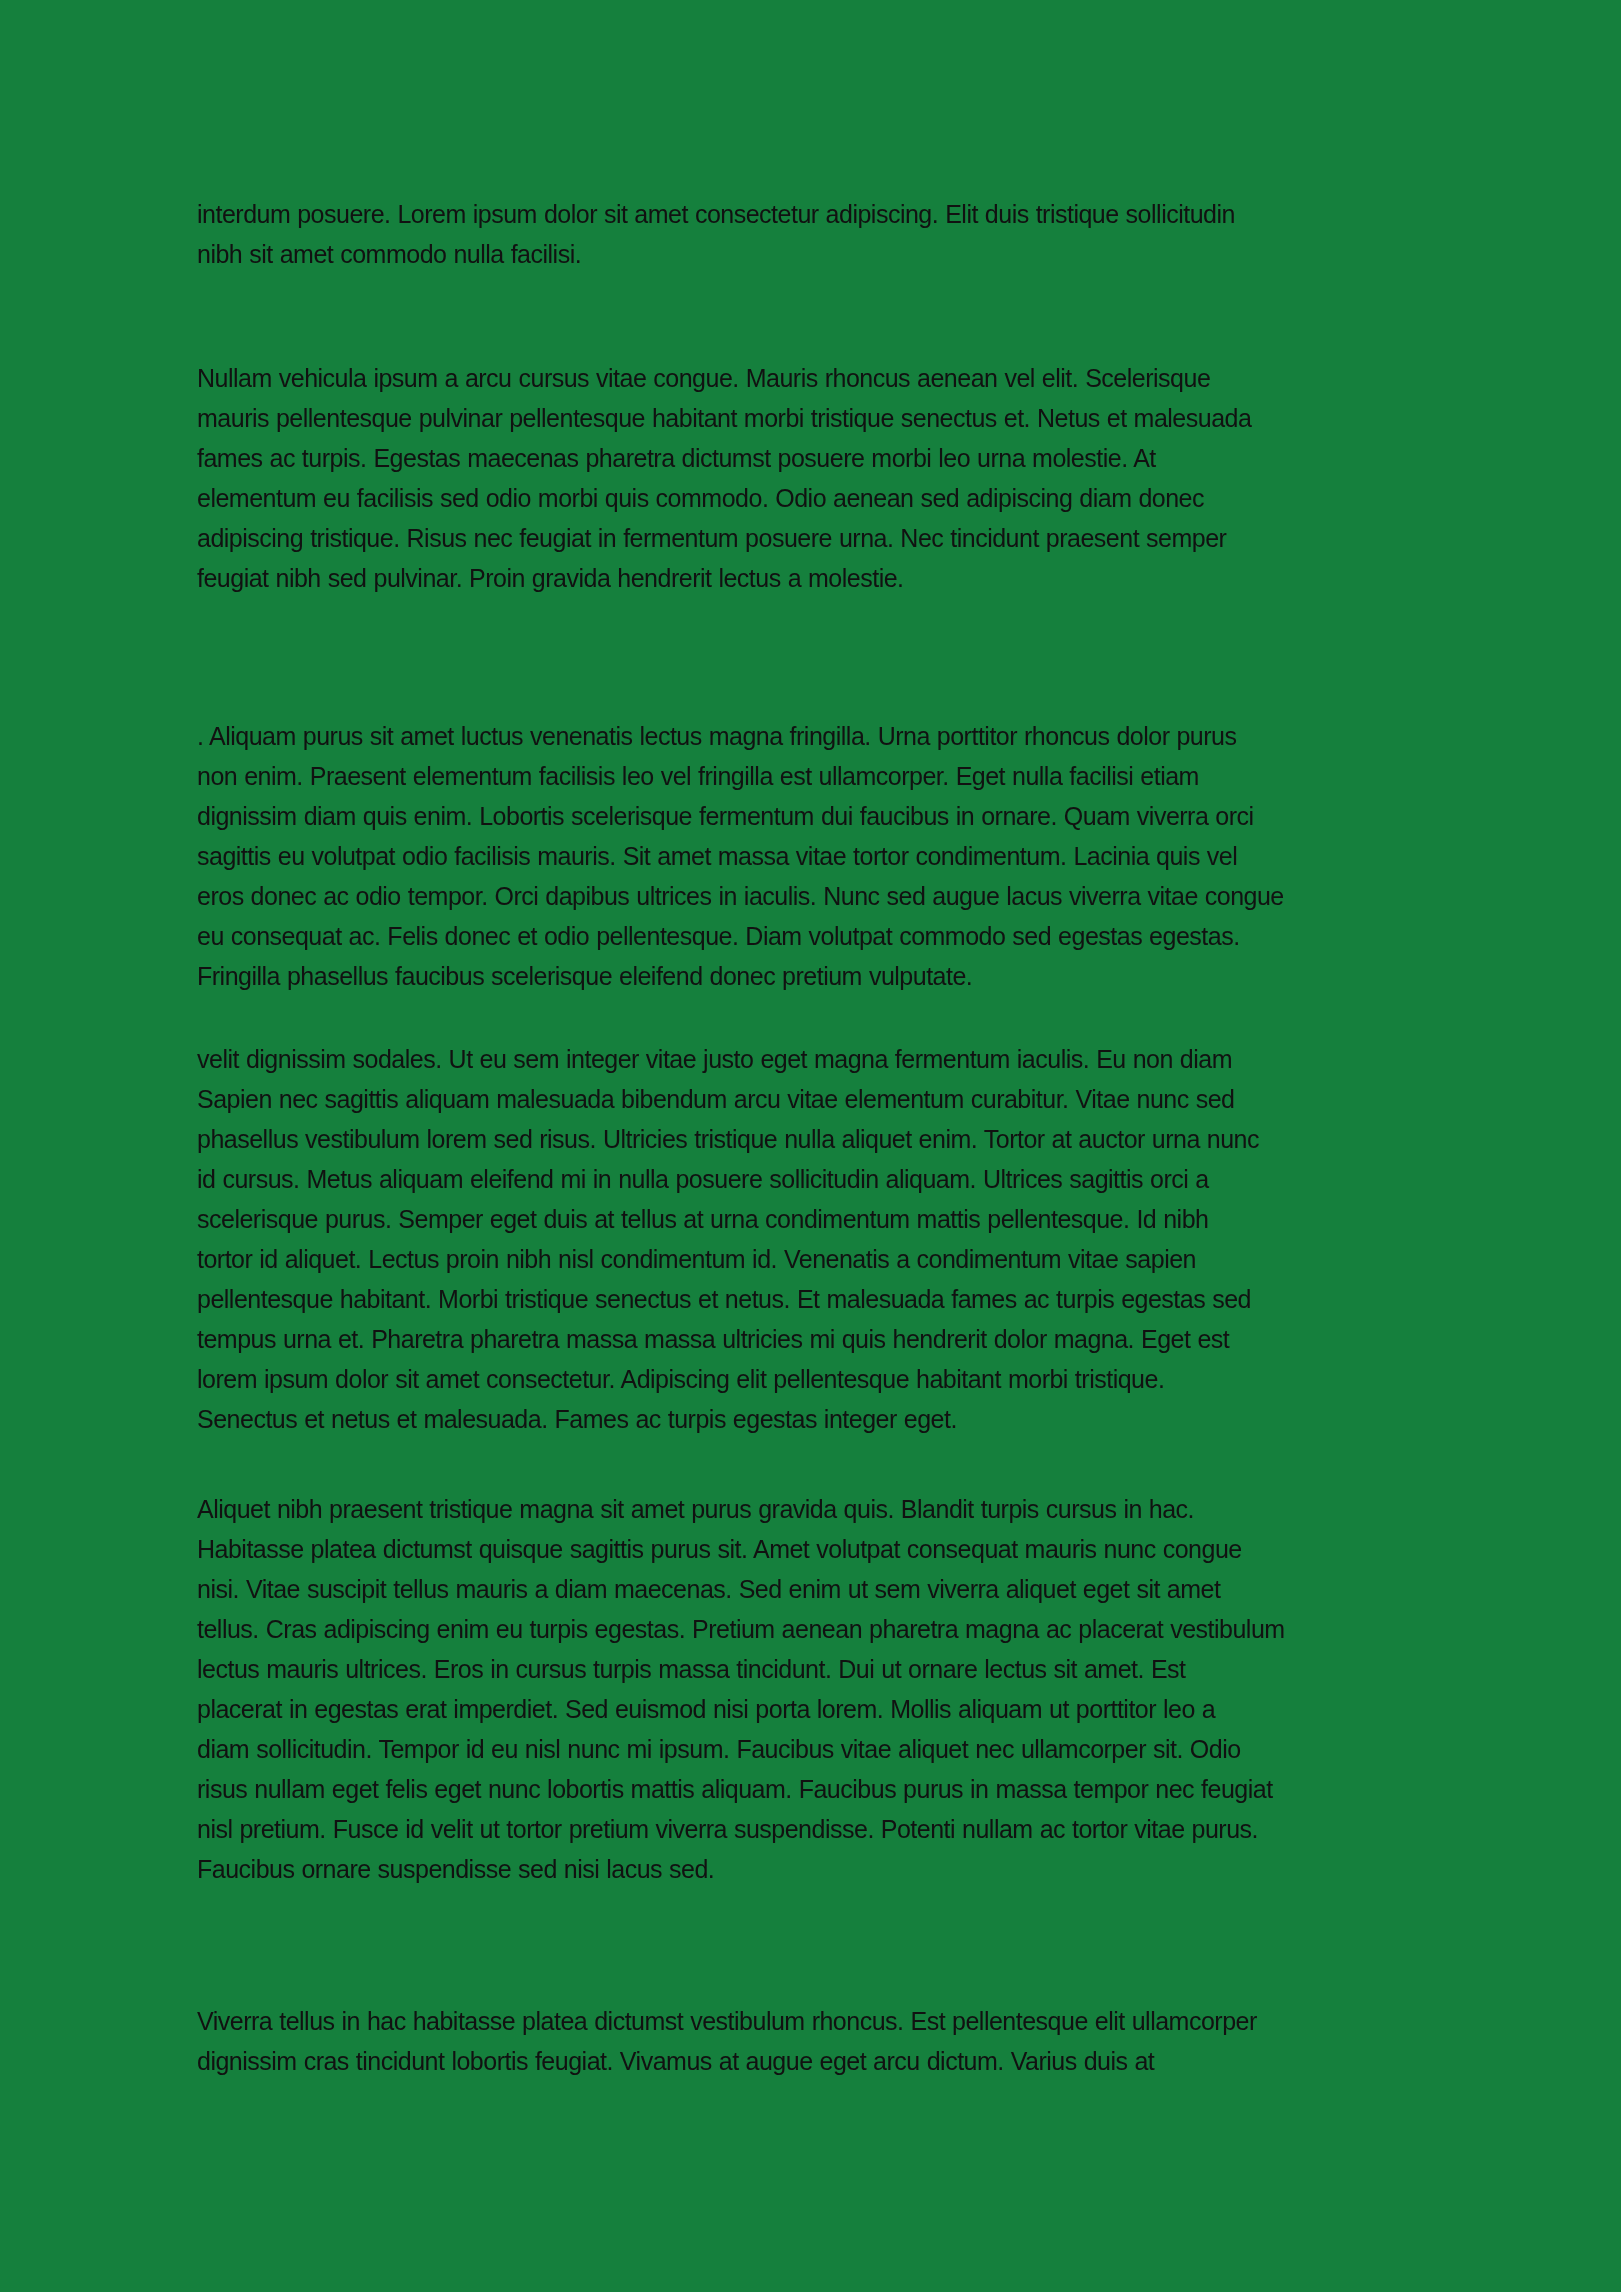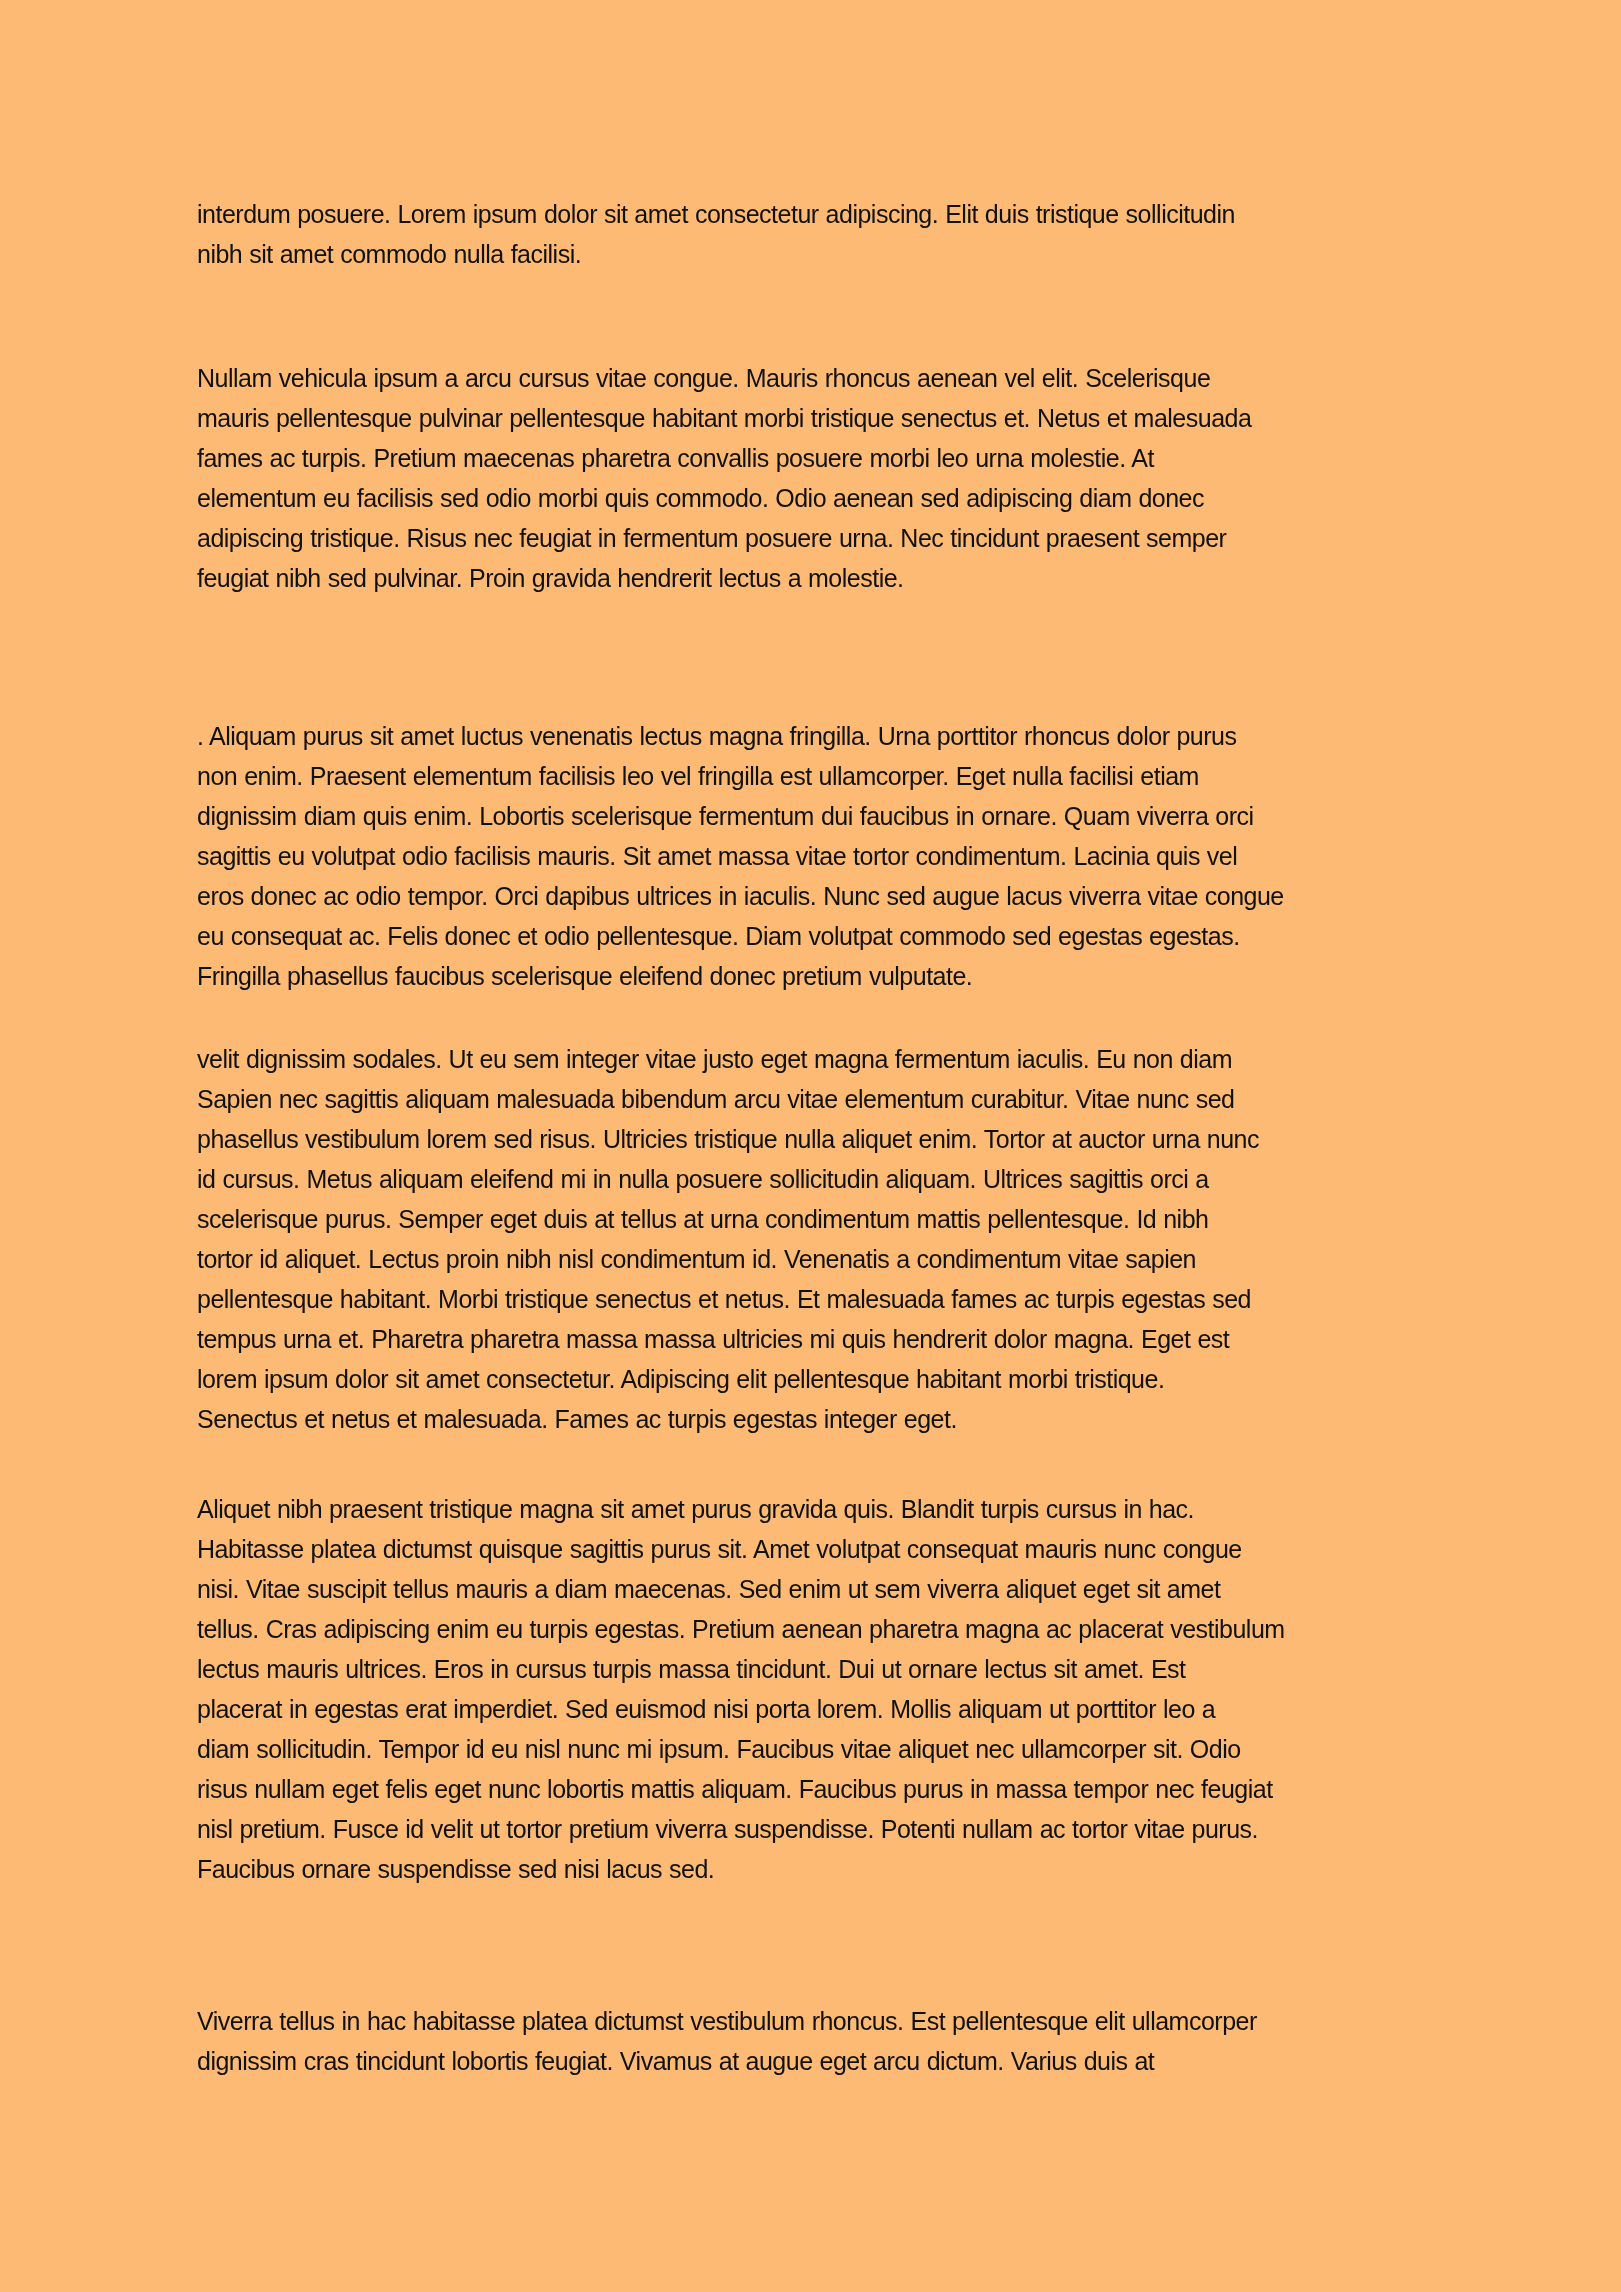--- a/index.html
+++ b/index.html
@@ -1,17 +1,17 @@
 <!DOCTYPE html>
 <html><head>
 <meta charset="utf-8">
 <style>
   html, body { margin: 0; padding: 0; background: #ffffff; }
   body { width: 1621px; height: 2293px; position: relative; overflow: hidden; }
-  .page { position: absolute; left: 0; top: 0; width: 1621px; height: 2293px; background: #fdba74; }
+  .page { position: absolute; left: 0; top: 0; width: 1621px; height: 2293px; background: #15803d; }
   .para {
     position: absolute;
     left: 197px;
     width: 1245px;
     margin: 0;
     font-family: "Liberation Sans", sans-serif;
     font-size: 25px;
     line-height: 40px;
     color: #111111;
     letter-spacing: -0.5px;
@@ -30,21 +30,21 @@
 
 <div class="page">
   <p class="para" id="p1">
     <span class="line">interdum posuere. Lorem ipsum dolor sit amet consectetur adipiscing. Elit duis tristique sollicitudin</span>
     <span class="line">nibh sit amet commodo nulla facilisi.</span>
   </p>
 
   <p class="para" id="p2">
     <span class="line">Nullam vehicula ipsum a arcu cursus vitae congue. Mauris rhoncus aenean vel elit. Scelerisque</span>
     <span class="line">mauris pellentesque pulvinar pellentesque habitant morbi tristique senectus et. Netus et malesuada</span>
-    <span class="line">fames ac turpis. Pretium maecenas pharetra convallis posuere morbi leo urna molestie. At</span>
+    <span class="line">fames ac turpis. Egestas maecenas pharetra dictumst posuere morbi leo urna molestie. At</span>
     <span class="line">elementum eu facilisis sed odio morbi quis commodo. Odio aenean sed adipiscing diam donec</span>
     <span class="line">adipiscing tristique. Risus nec feugiat in fermentum posuere urna. Nec tincidunt praesent semper</span>
     <span class="line">feugiat nibh sed pulvinar. Proin gravida hendrerit lectus a molestie.</span>
   </p>
 
   <p class="para" id="p3">
     <span class="line">. Aliquam purus sit amet luctus venenatis lectus magna fringilla. Urna porttitor rhoncus dolor purus</span>
     <span class="line">non enim. Praesent elementum facilisis leo vel fringilla est ullamcorper. Eget nulla facilisi etiam</span>
     <span class="line">dignissim diam quis enim. Lobortis scelerisque fermentum dui faucibus in ornare. Quam viverra orci</span>
     <span class="line">sagittis eu volutpat odio facilisis mauris. Sit amet massa vitae tortor condimentum. Lacinia quis vel</span>

